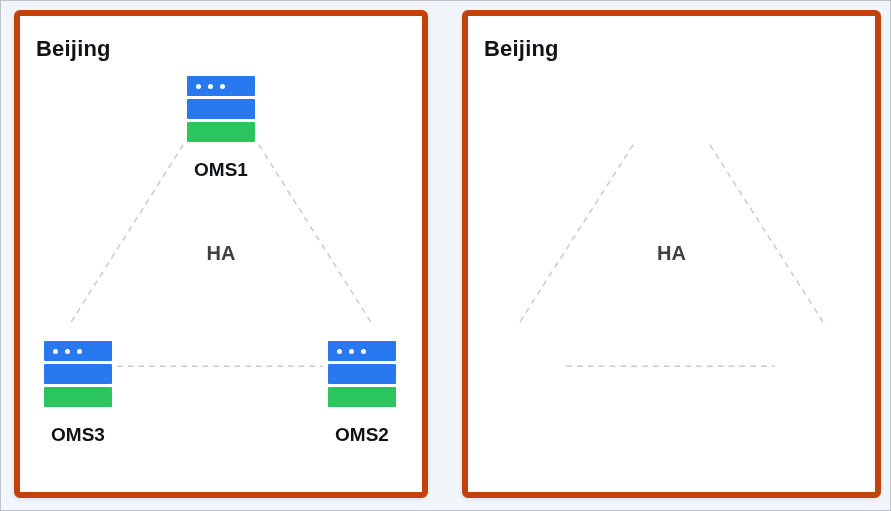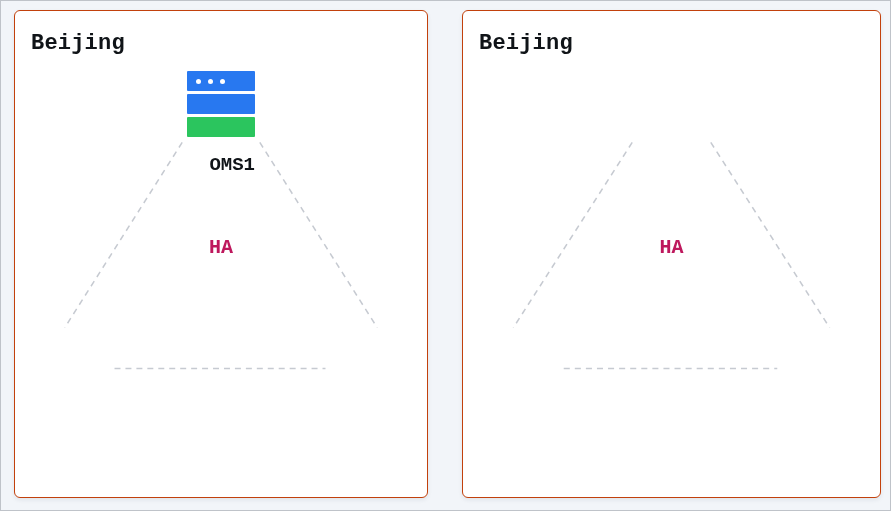--- a/index.html
+++ b/index.html
@@ -18,24 +18,23 @@
     inset: 0;
     border: 1px solid #bfc3c9;
     pointer-events: none;
     z-index: 10;
   }
   .panel {
     position: absolute;
     top: 10px;
     height: 488px;
     background: #ffffff;
-    border: 1px solid #c2410c;
+    border: 6px solid #c2410c;
     border-radius: 6px;
     box-shadow: 0 2px 4px rgba(30, 40, 60, 0.08);
-    font-family: Liberation Mono, monospace;
   }
   .panel-beijing  { left: 14px;  width: 414px; }
   .panel-hangzhou { left: 462px; width: 419px; }
 
   .panel-title {
     position: absolute;
     left: 16px;
     top: 20px;
     font-size: 22px;
     line-height: 26px;
@@ -84,38 +83,38 @@
   .dot {
     width: 5px;
     height: 5px;
     border-radius: 50%;
     background: #ffffff;
   }
 
   .node-label {
     margin-top: 16px;
     width: 100%;
-    text-align: right;
+    text-align: center;
     white-space: nowrap;
     font-size: 19px;
     line-height: 24px;
     font-weight: 700;
     color: #101418;
   }
 
   .ha-label {
     position: absolute;
     left: 0;
     right: 0;
     top: 223px;
     text-align: center;
     font-size: 20px;
     line-height: 28px;
     font-weight: 700;
-    color: #be185d;
+    color: #404040;
   }
 </style>
 </head>
 <body>
 
 <div class="screen-frame"></div>
 
 <div class="panel panel-beijing">
   <svg class="connections" viewBox="0 0 414 488" preserveAspectRatio="none">
     <line class="conn" x1="168" y1="132" x2="50" y2="318"></line>
@@ -133,21 +132,45 @@
         <span class="dot"></span>
       </div>
       <div class="bar bar-blue"></div>
       <div class="bar bar-green"></div>
     </div>
     <div class="node-label">OMS1</div>
   </div>
 
   <div class="ha-label">HA</div>
 
+  <div class="node node-bottom-left">
+    <div class="server-icon">
+      <div class="bar bar-blue bar-dots">
+        <span class="dot"></span>
+        <span class="dot"></span>
+        <span class="dot"></span>
+      </div>
+      <div class="bar bar-blue"></div>
+      <div class="bar bar-green"></div>
+    </div>
+    <div class="node-label">OMS3</div>
+  </div>
 
+  <div class="node node-bottom-right">
+    <div class="server-icon">
+      <div class="bar bar-blue bar-dots">
+        <span class="dot"></span>
+        <span class="dot"></span>
+        <span class="dot"></span>
+      </div>
+      <div class="bar bar-blue"></div>
+      <div class="bar bar-green"></div>
+    </div>
+    <div class="node-label">OMS2</div>
+  </div>
 </div>
 
 <div class="panel panel-hangzhou">
   <svg class="connections" viewBox="0 0 414 488" preserveAspectRatio="none">
     <line class="conn" x1="168" y1="132" x2="50" y2="318"></line>
     <line class="conn" x1="246" y1="132" x2="364" y2="318"></line>
     <line class="conn" x1="100" y1="359" x2="312" y2="359"></line>
   </svg>
 
   <div class="panel-title">Beijing</div>

